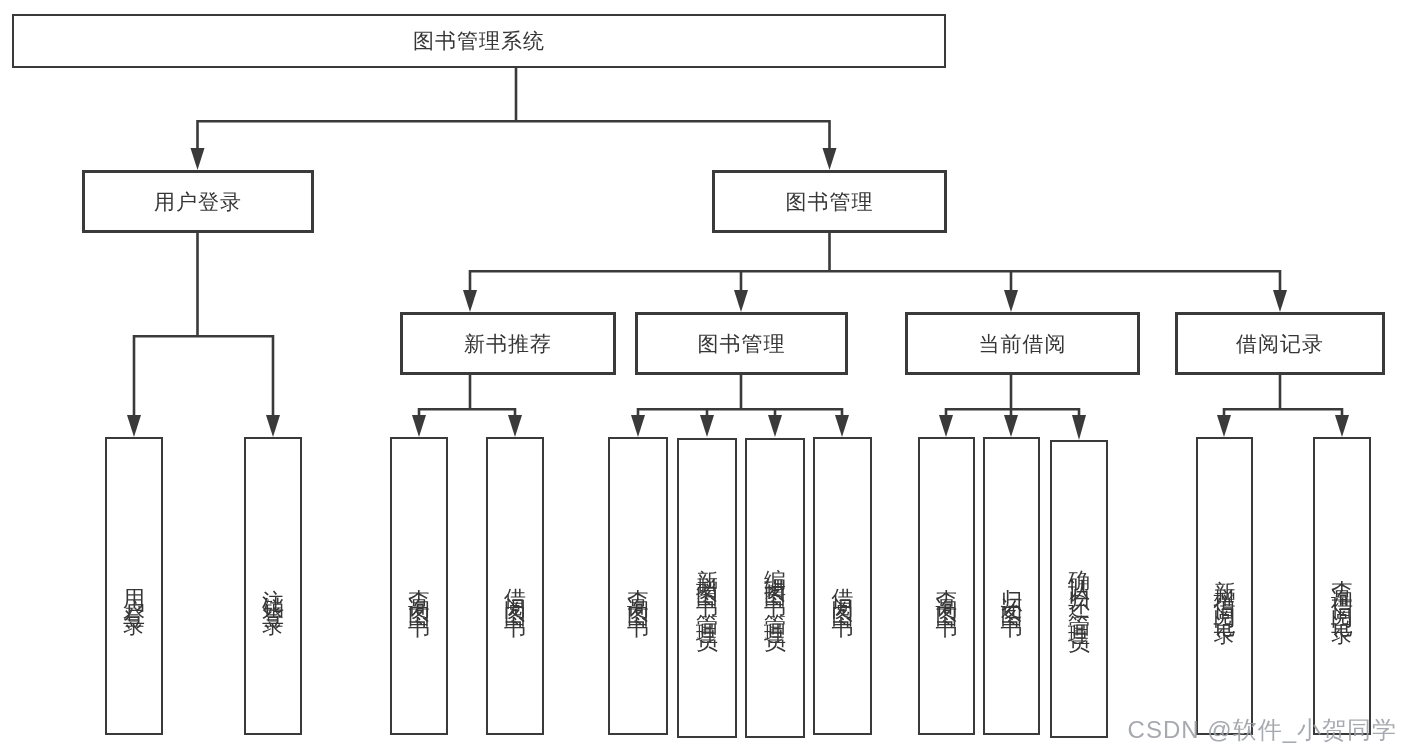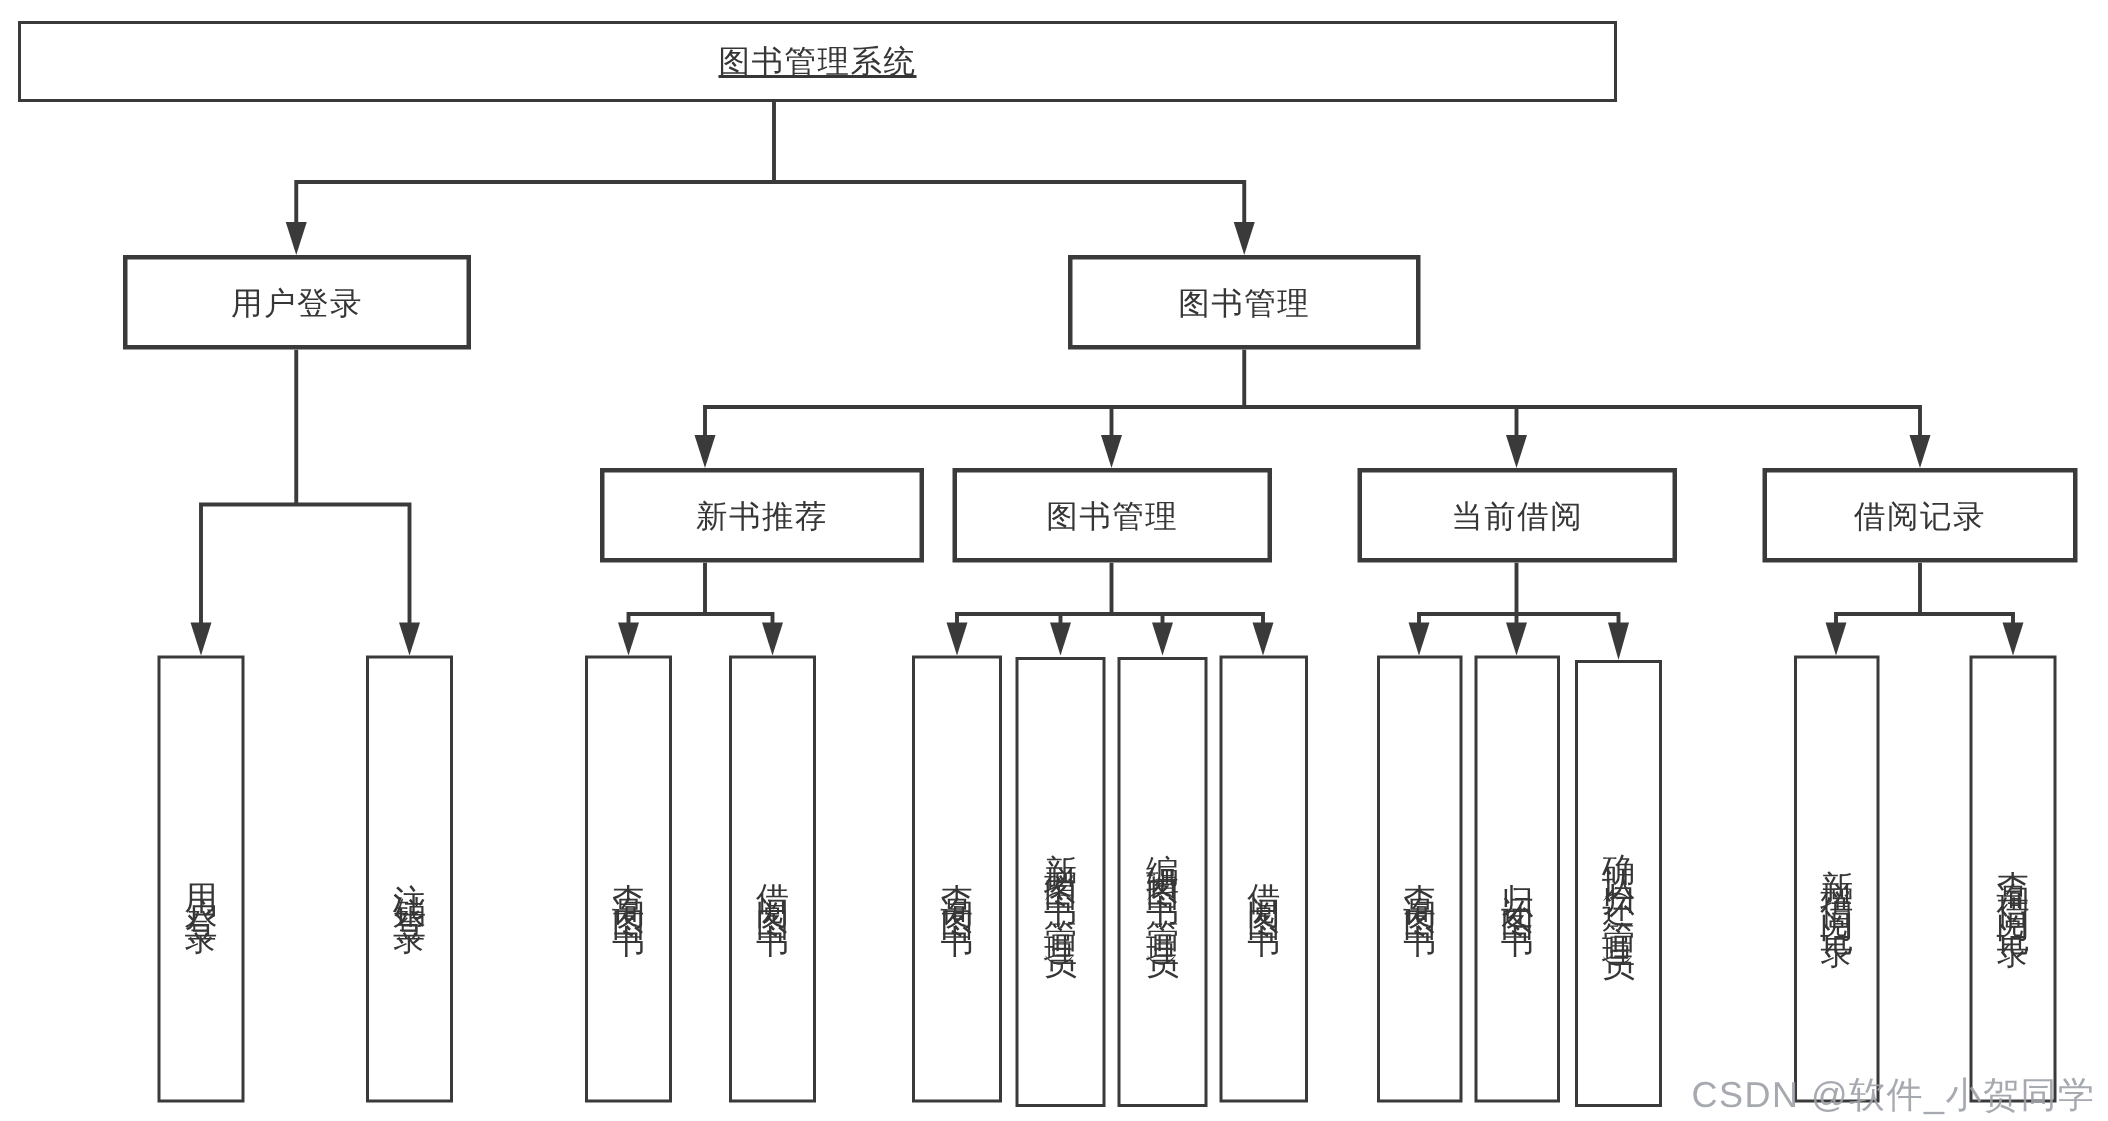--- a/index.html
+++ b/index.html
@@ -106,28 +106,28 @@
       </g>
 
       <g>
         <path d="M1280,375 V408 M1224,409.3 H1342 M1224,408 V417 M1342,408 V417" fill="none"></path>
         <polygon points="1217,415 1231,415 1224,437" stroke="none"></polygon>
         <polygon points="1335,415 1349,415 1342,437" stroke="none"></polygon>
       </g>
     </g>
   </svg>
 
-  <div class="box root-box" style="left:12px; top:14px; width:1066px; height:54px;text-decoration:underline;">图书管理系统</div>
+  <div class="box root-box" style="left:12px; top:14px; width:934px; height:54px;">图书管理系统</div>
 
   <div class="box h-box" style="left:82px; top:170px; width:232px; height:63px;">用户登录</div>
   <div class="box h-box" style="left:712px; top:170px; width:235px; height:63px;">图书管理</div>
 
   <div class="box h-box" style="left:362px; top:312px; width:216px; height:63px;margin-left:38px;">新书推荐</div>
   <div class="box h-box" style="left:635px; top:312px; width:213px; height:63px;">图书管理</div>
-  <div class="box h-box" style="left:905px; top:312px; width:213px; height:63px;">当前借阅</div>
+  <div class="box h-box" style="left:905px; top:312px; width:235px; height:63px;">当前借阅</div>
   <div class="box h-box" style="left:1175px; top:312px; width:210px; height:63px;">借阅记录</div>
 
   <div class="box v-box" style="left:105px; top:437px; width:58px; height:298px;">用户登录</div>
   <div class="box v-box" style="left:244px; top:437px; width:58px; height:298px;">注销登录</div>
 
   <div class="box v-box" style="left:390px; top:437px; width:58px; height:298px;">查询图书</div>
   <div class="box v-box" style="left:486px; top:437px; width:58px; height:298px;">借阅图书</div>
 
   <div class="box v-box" style="left:608px; top:437px; width:60px; height:298px;">查询图书</div>
   <div class="box v-box" style="left:677px; top:438px; width:60px; height:300px;">新增图书（管理员）</div>

